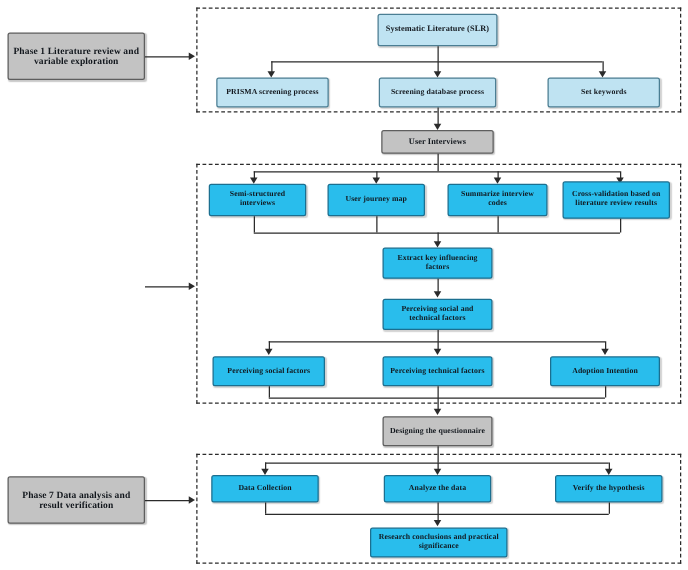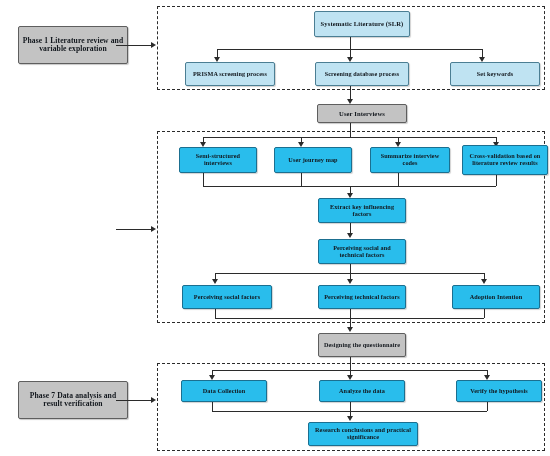--- a/index.html
+++ b/index.html
@@ -17,21 +17,20 @@
     display:flex;
     align-items:center;
     justify-content:center;
     text-align:center;
     font-weight:bold;
     color:#11161c;
     line-height:1.12;
     border-radius:2px;
     padding:1px 2px;
     letter-spacing:0.1px;
-    margin-left:12px;
   }
   .gray{
     background:#c3c3c3;
     border:1px solid #5e5e5e;
     box-shadow:1px 1px 1px rgba(0,0,0,.22);
   }
   .lightblue{
     background:#bfe3f2;
     border:1px solid #4b7e93;
     box-shadow:1px 1px 1px rgba(0,0,0,.18);

